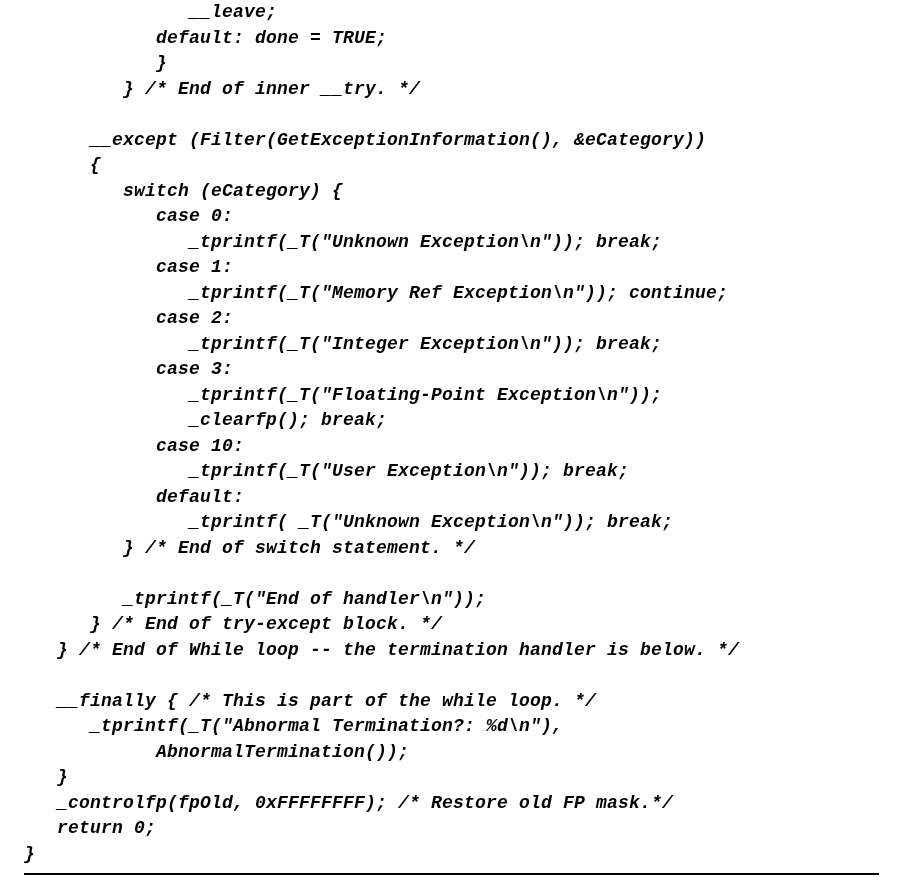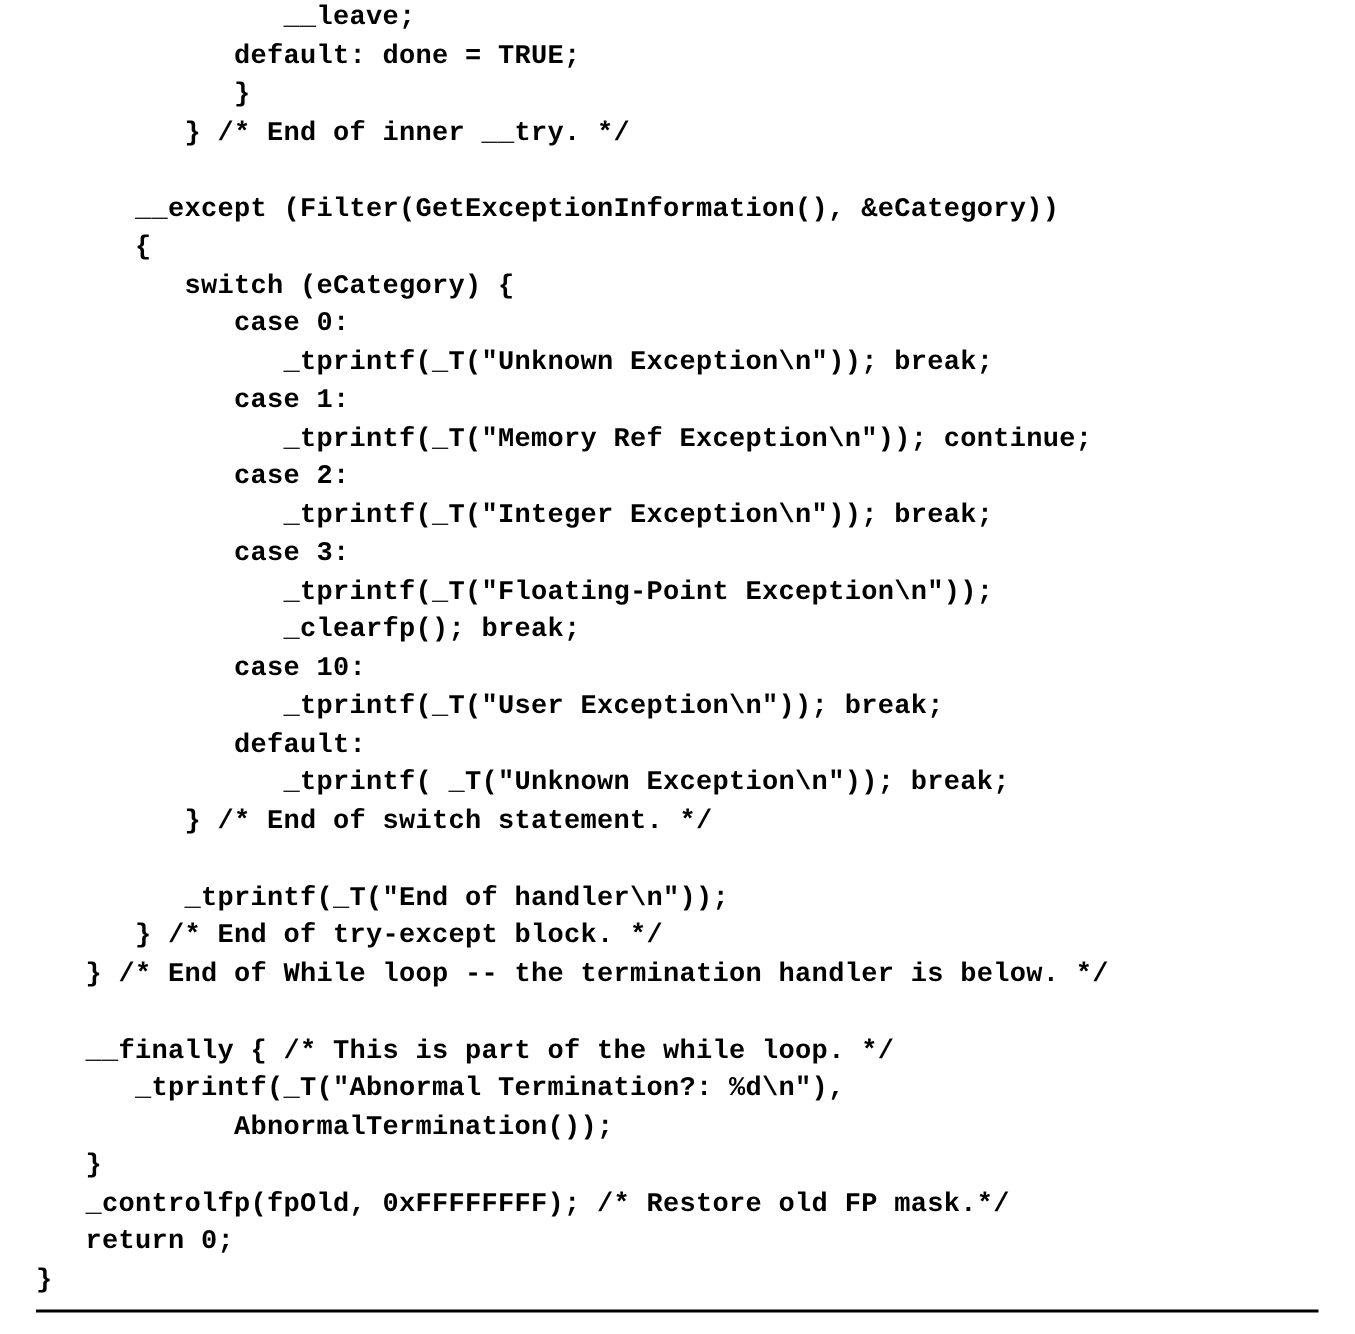--- a/index.html
+++ b/index.html
@@ -11,20 +11,21 @@
     width: 903px;
     height: 889px;
     box-sizing: border-box;
     padding: 0 24px 0 24px;
     background: #ffffff;
     font-family: "Courier New", Courier, monospace;
     font-size: 18px;
     line-height: 25.5px;
     color: #000000;
     position: relative;
+    font-style: italic;
   }
   pre.code {
     margin: 0;
     padding: 0;
     font-family: inherit;
     white-space: pre;
     letter-spacing: 0.2px;
     font-weight: 600;
   }
   .rule {

